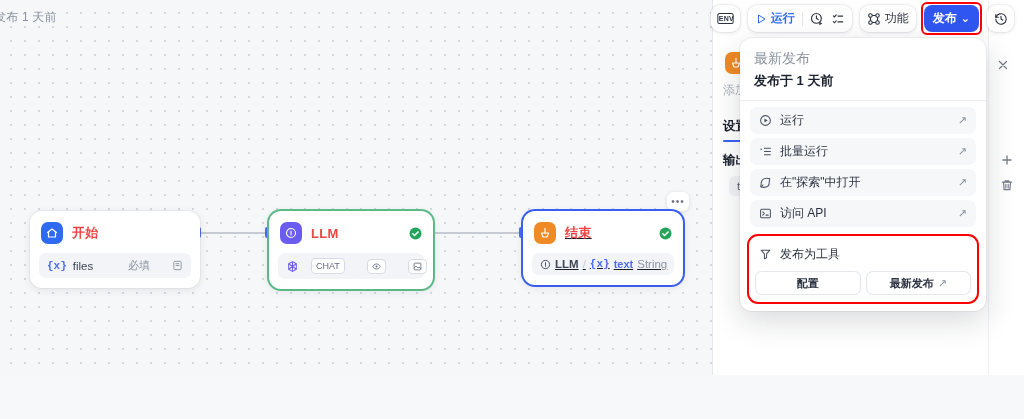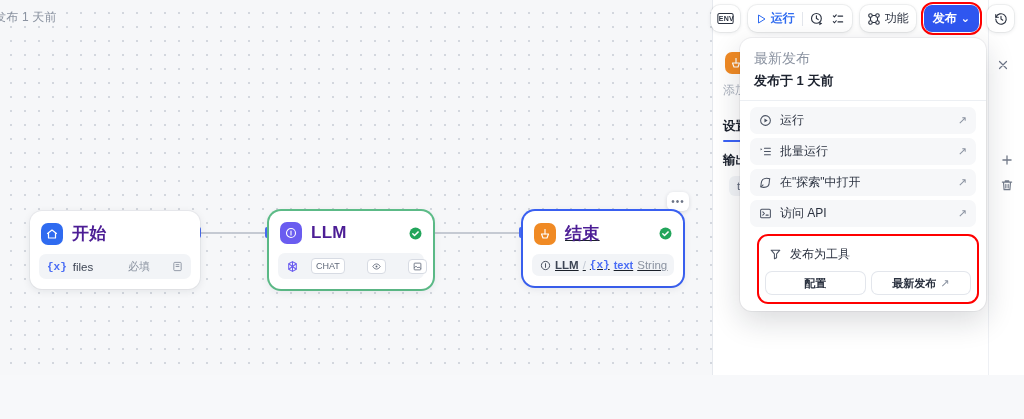--- a/index.html
+++ b/index.html
@@ -48,21 +48,21 @@
 
   .node-head { display: flex; align-items: center; gap: 9px; padding: 2px 2px 0 2px; }
   .node-badge {
     width: 22px; height: 22px; border-radius: 7px; flex: 0 0 22px;
     display: flex; align-items: center; justify-content: center;
     color: #fff;
   }
   .bg-blue   { background: #2f6bf0; }
   .bg-violet { background: #6a5cf0; }
   .bg-orange { background: #f08a24; }
-  .node-title { font-size: 17px; font-weight: 700; color: #4c1d95; letter-spacing: .3px; }
+  .node-title { font-size: 13px; font-weight: 700; color: #ef4444; letter-spacing: .3px; }
   .node-check { margin-left: auto; width: 13px; height: 13px; }
 
   .node-body { margin-top: 9px; }
   .row {
     background: #f2f4f7; border-radius: 7px;
     display: flex; align-items: center; gap: 6px;
     padding: 5px 8px; font-size: 11.5px; color: #3d4554;
   }
   .varchip {
     color: #4a6df5; font-weight: 700; font-size: 11px;
@@ -121,21 +121,21 @@
     display: flex; align-items: center; padding: 0 7px; gap: 7px;
   }
   .tb-item { display: flex; align-items: center; gap: 4px; font-size: 12px; color: #2b3240; cursor: default; }
   .tb-run { color: #2f6bf0; font-weight: 700; }
   .tb-div { width: 1px; height: 14px; background: #e3e6ec; }
   .tb-publish {
     background: #2f56f0; color: #fff; font-size: 12px; font-weight: 700;
     height: 27px; border-radius: 8px; padding: 0 9px;
     display: flex; align-items: center; gap: 4px;
   }
-  .hl-red { outline: 2px solid #ff0000; outline-offset: 1px; border-radius: 9px; }
+  .hl-red { outline: 2px solid #ff0000; outline-offset: 1px; border-radius: 3px; }
 
   
   .dropdown {
     position: absolute; right: 38px; top: 38px; width: 246px;
     background: #fff; border-radius: 12px;
     box-shadow: 0 10px 30px rgba(17,24,39,.16), 0 0 0 1px rgba(17,24,39,.05);
     z-index: 30; overflow: hidden;
   }
   .dd-head { padding: 12px 14px 10px 14px; }
   .dd-sub { font-size: 14px; color: #8b93a1; }
@@ -152,21 +152,21 @@
     justify-content: center; font-size: 10px; font-weight: 700; padding: 0 3px;
   }
   .dd-sepline { height: 1px; background: #eceff3; margin: 0 0 6px 0; }
   .dd-list { padding: 0 10px 8px 10px; display: flex; flex-direction: column; gap: 4px; }
   .dd-item {
     height: 27px; border-radius: 7px; background: #f6f7f9;
     display: flex; align-items: center; gap: 8px; padding: 0 9px;
     font-size: 12px; color: #2b3240;
   }
   .dd-item .arrow { margin-left: auto; color: #8b93a1; font-size: 11px; }
-  .tool-sec { margin: 2px 10px 10px 20px; border-radius: 8px; padding: 7px 6px 7px 6px; }
+  .tool-sec { margin: 2px 10px 10px 10px; border-radius: 8px; padding: 7px 6px 7px 6px; }
   .tool-head { display: flex; align-items: center; gap: 8px; font-size: 12px; color: #2b3240; padding: 2px 3px 0 3px; }
   .tool-btns { display: flex; gap: 7px; margin-top: 9px; }
   .tool-btn {
     flex: 1; height: 22px; border-radius: 6px; background: #fff;
     box-shadow: 0 0 0 1px #e3e6ec; display: flex; align-items: center;
     justify-content: center; gap: 4px; font-size: 11px; color: #2b3240; font-weight: 700;
   }
   .closeb {
     position: absolute; right: 13px; top: 57px; width: 16px; height: 16px;
     color: #6b7385; z-index: 40; display: flex; align-items: center; justify-content: center;

